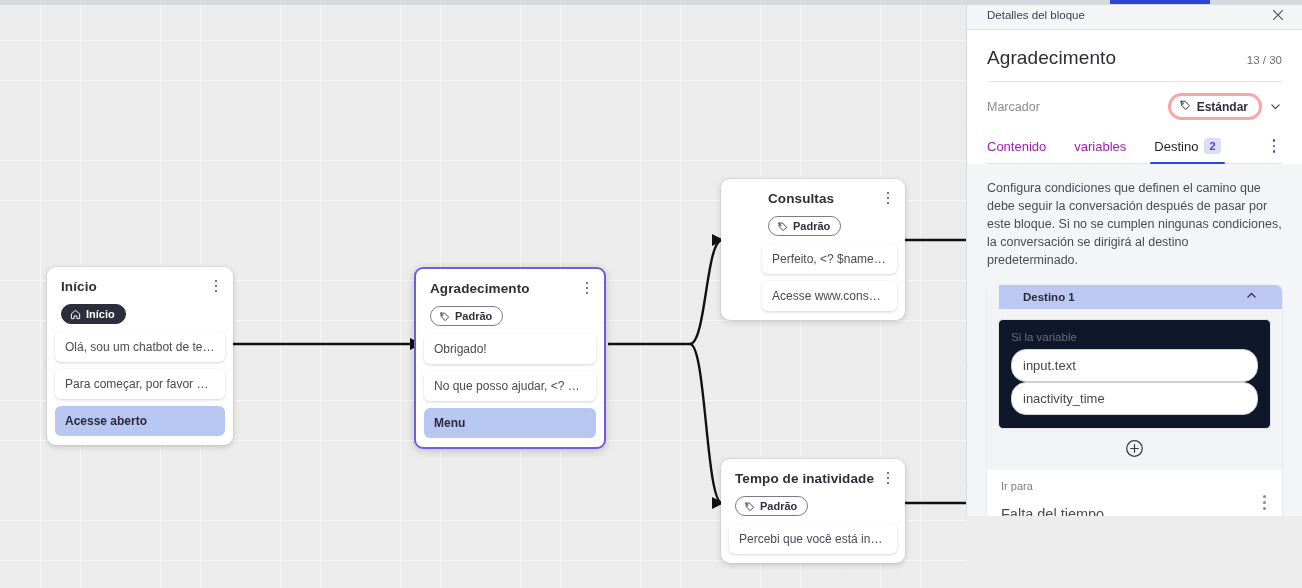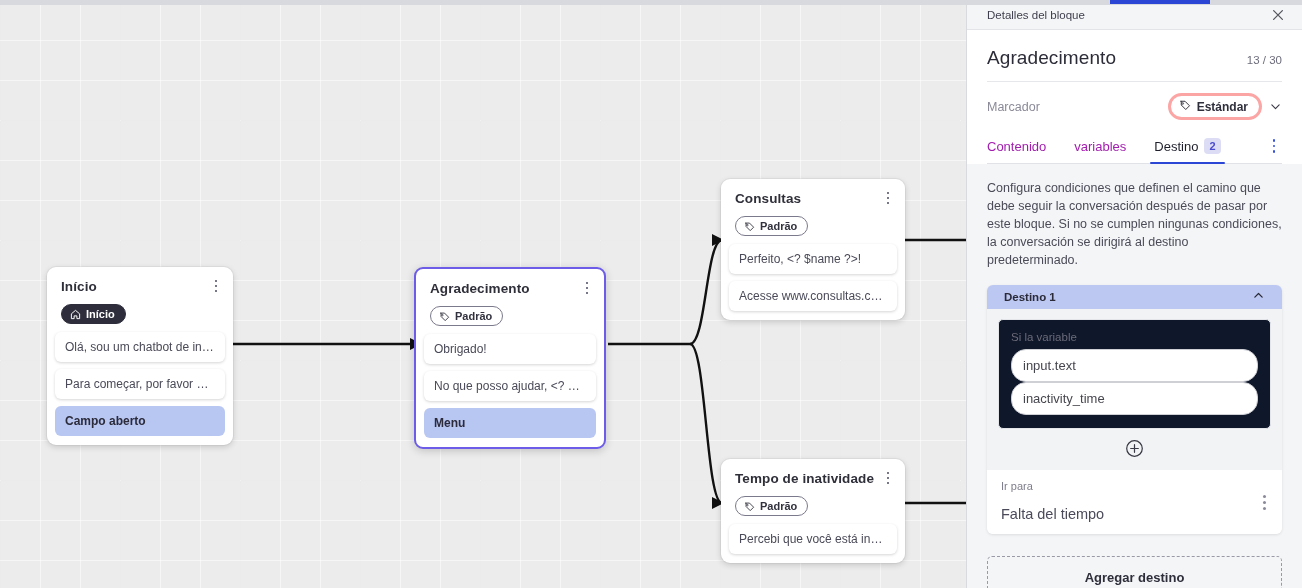--- a/index.html
+++ b/index.html
@@ -72,21 +72,21 @@
   }
   .msg:last-child { margin-bottom: 0; }
   .msg.highlight {
     background: #b8c6f2; box-shadow: none;
     color: #2b2b3a; font-weight: 600;
   }
 
   
   #panel {
     position: absolute; right: 0; top: 0;
-    width: 336px; height: 588px;
+    width: 336px; height: 516px;
     background: #f4f5f7;
     border-left: 1px solid #d9dade;
     display: flex; flex-direction: column;
   }
   #topscroll {
     position: absolute; left: 0; top: 0; width: 1302px; height: 5px;
     background: #d7d9de; z-index: 40;
   }
   #topscroll .thumb {
     position: absolute; left: 1110px; top: 0px; width: 100px; height: 4px;
@@ -145,21 +145,21 @@
     font-size: 12.5px; color: #4b4b58; line-height: 18px;
     padding: 15px 0 16px 0;
   }
   .dest-card {
     border-radius: 6px; overflow: hidden; position: relative;
     background: #f2f3f5; box-shadow: 0 1px 3px rgba(0,0,0,.10);
     margin-bottom: 22px;
   }
   .dest-head {
     background: #bcc8f1; height: 24px; display: flex; align-items: center;
-    padding: 0 17px; cursor: pointer;
+    padding: 0 24px; cursor: pointer; margin-left: 12px;
   }
   .dest-head-label { font-size: 11.5px; font-weight: 700; color: #2a2a38; flex: 1; }
   .cond-box {
     background: #0f172a; border-radius: 5px; border: 1px solid #e4e5e9;
     margin: 10px 11px 0 11px; padding: 11px 12px 13px 12px;
   }
   .cond-label { font-size: 11.5px; color: #6b6b79; margin-bottom: 6px; }
   .inp {
     border: 1px solid #cfd0d6; border-radius: 15px; height: 33px;
     display: flex; align-items: center; padding: 8px 11px;
@@ -232,23 +232,23 @@
         <div class="node-badge dark">
           <span>
             <svg width="11" height="11" viewBox="0 0 16 16">
                 <path d="M8 2L2 7v7h4v-4h4v4h4V7L8 2z" fill="none" stroke="#fff" stroke-width="1.4" stroke-linejoin="round"></path>
               </svg>
           </span>
           <span>Início</span>
         </div>
       </div>
       <div class="node-body">
-        <div class="msg">Olá, sou um chatbot de input!</div>
+        <div class="msg">Olá, sou um chatbot de teste!</div>
         <div class="msg">Para começar, por favor digite o ...</div>
-        <div class="msg highlight">Campo aberto</div>
+        <div class="msg highlight">Acesse aberto</div>
       </div>
     </div>
 
     <div class="node selected" style="left:414px; top:267px; width:192px;">
       <div class="node-head">
         <div class="node-title">Agradecimento</div>
         <div class="node-kebab">
             <i></i>
             <i></i>
             <i></i>
@@ -263,21 +263,21 @@
           <span>Padrão</span>
         </div>
       </div>
       <div class="node-body">
         <div class="msg">Obrigado!</div>
         <div class="msg">No que posso ajudar, &lt;? $name ...</div>
         <div class="msg highlight">Menu</div>
       </div>
     </div>
 
-    <div class="node" style="left:721px; top:179px; width:184px;">
+    <div class="node" style="left:721px; top:179px; width:184px;padding-left:33px;">
       <div class="node-head">
         <div class="node-title">Consultas</div>
         <div class="node-kebab">
             <i></i>
             <i></i>
             <i></i>
           </div>
         <div class="node-badge">
           <span>
             <svg width="11" height="11" viewBox="0 0 16 16">

